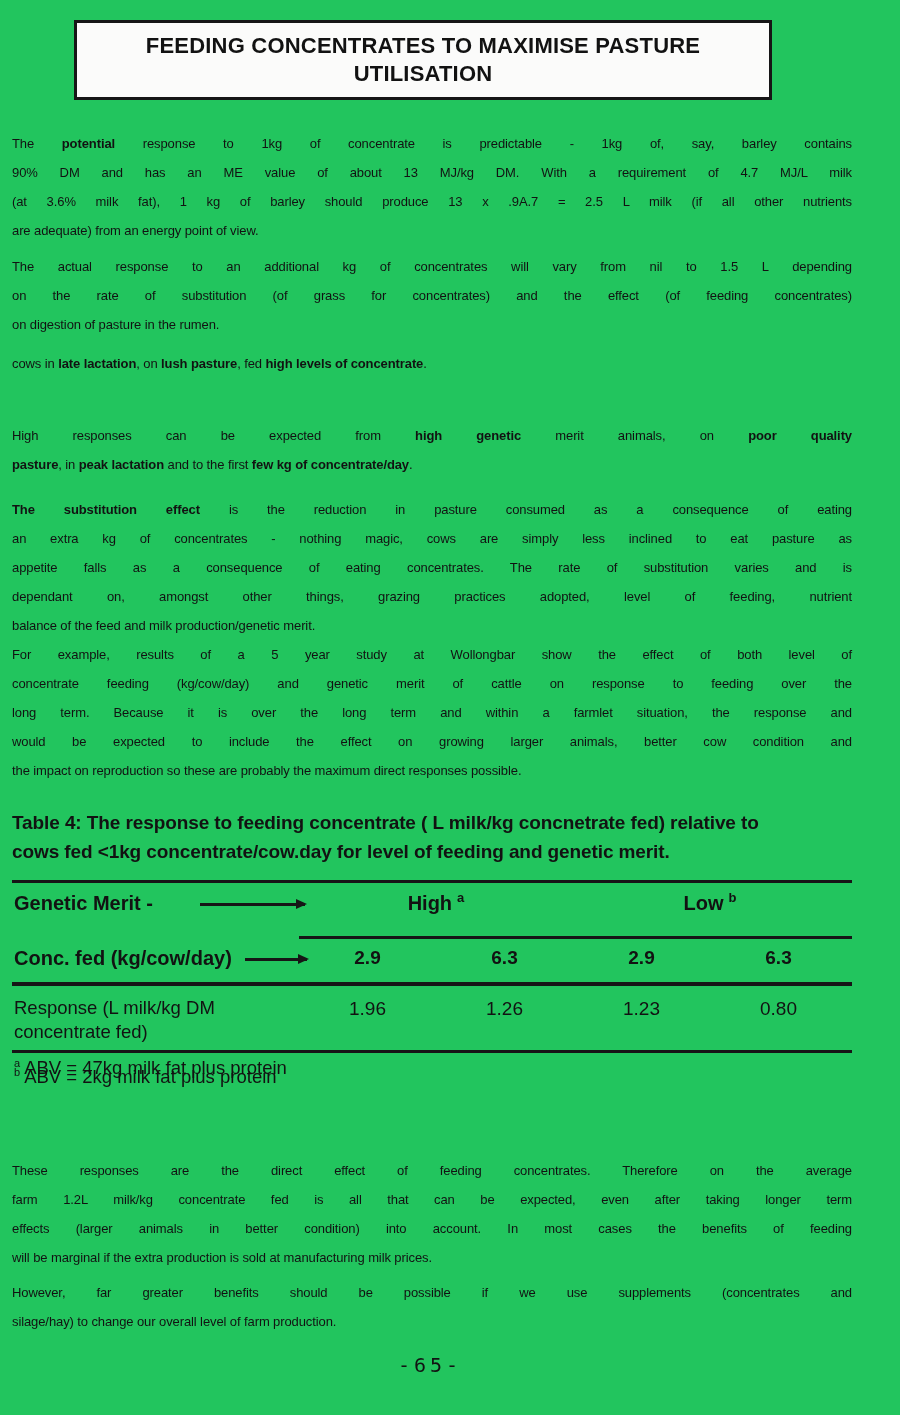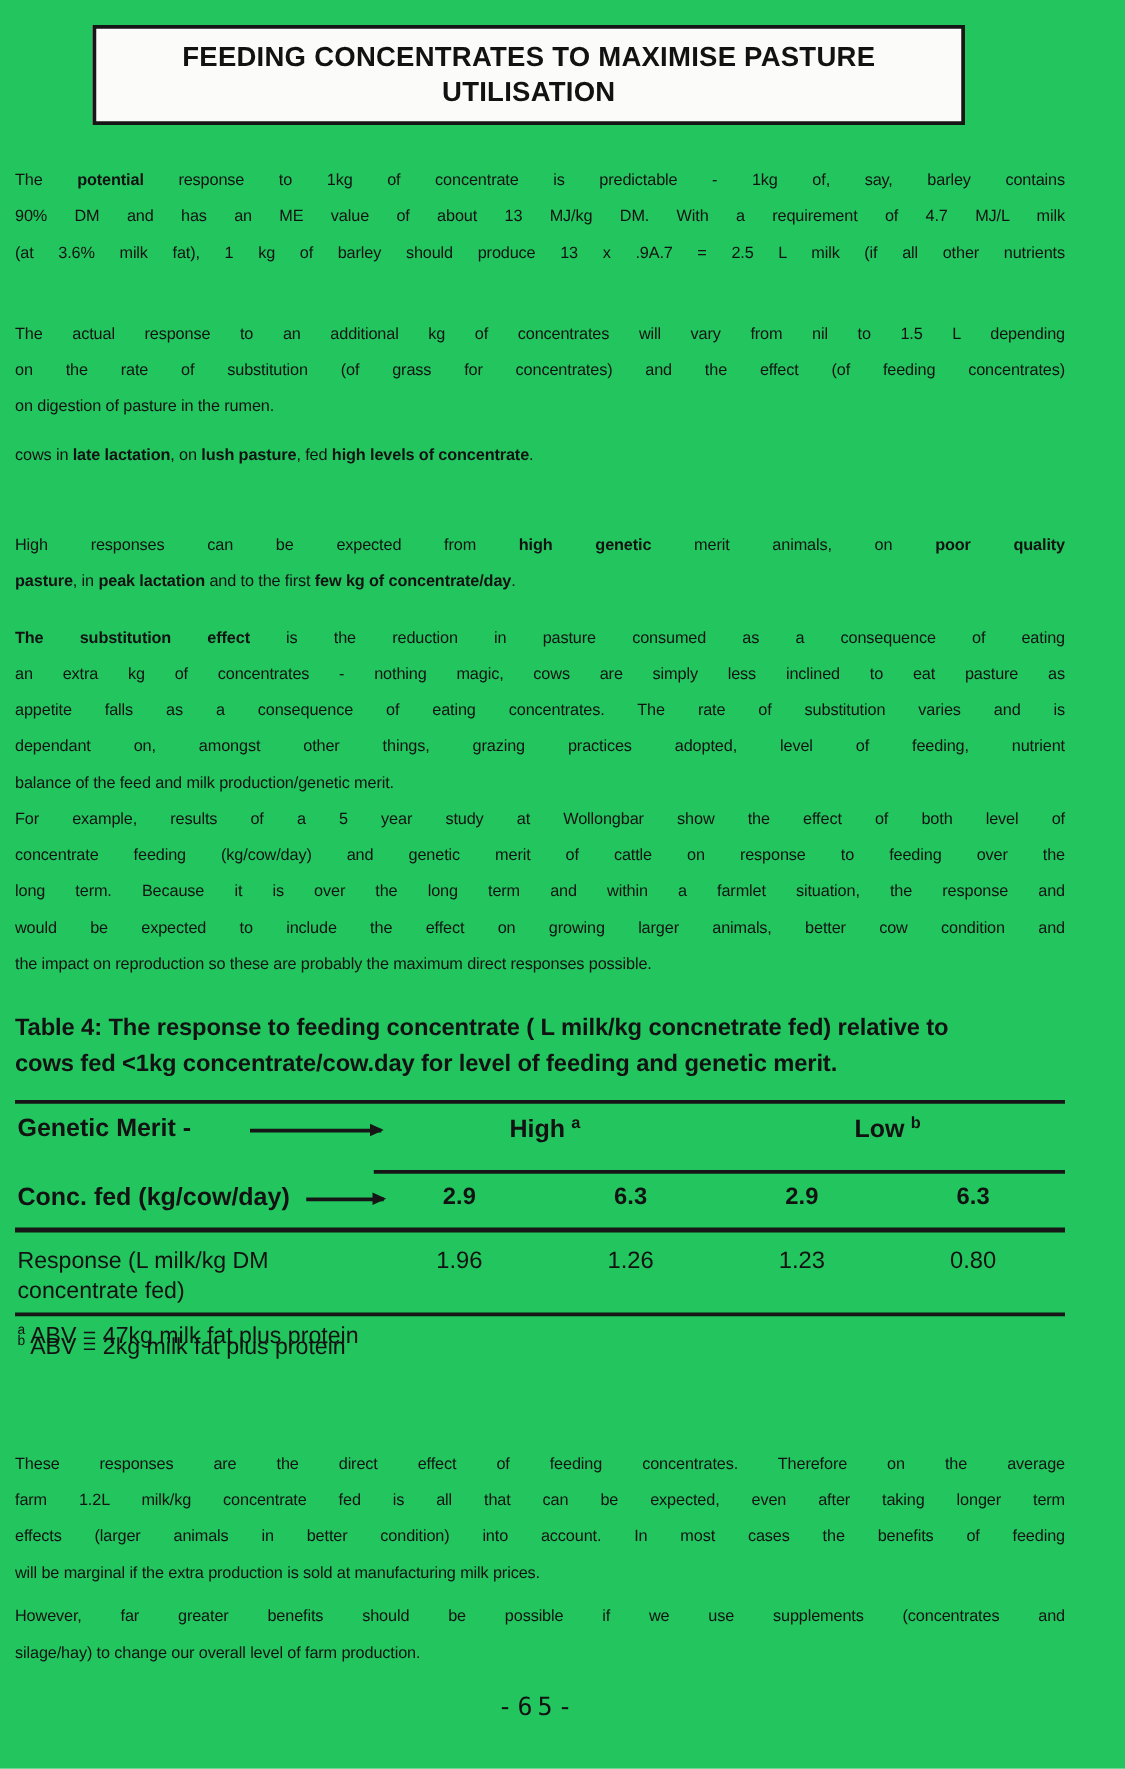--- a/index.html
+++ b/index.html
@@ -83,20 +83,21 @@
 
   <div class="title-box">
     <div class="title-line">FEEDING CONCENTRATES TO MAXIMISE PASTURE</div>
     <div class="title-line">UTILISATION</div>
   </div>
 
   <div class="para" style="top:129px">
       <div class="line"><span>The </span><span class="b">potential</span><span> response to 1kg of concentrate is predictable - 1kg of, say, barley contains</span></div>
       <div class="line"><span>90% DM and has an ME value of about 13 MJ/kg DM. With a requirement of 4.7 MJ/L milk</span></div>
       <div class="line"><span>(at 3.6% milk fat), 1 kg of barley should produce 13 x .9A.7 = 2.5 L milk (if all other nutrients</span></div>
+      <div class="line last"><span>are adequate) from an energy point of view.</span></div>
     </div>
   <div class="para" style="top:252px">
       <div class="line"><span>The actual response to an additional kg of concentrates will vary from nil to 1.5 L depending</span></div>
       <div class="line"><span>on the rate of substitution (of grass for concentrates) and the effect (of feeding concentrates)</span></div>
       <div class="line last"><span>on digestion of pasture in the rumen.</span></div>
     </div>
   <div class="para" style="top:349px">
       <div class="line last"><span>cows in </span><span class="b">late lactation</span><span>, on </span><span class="b">lush pasture</span><span>, fed </span><span class="b">high levels of concentrate</span><span>.</span></div>
     </div>
   <div class="para" style="top:421px">

